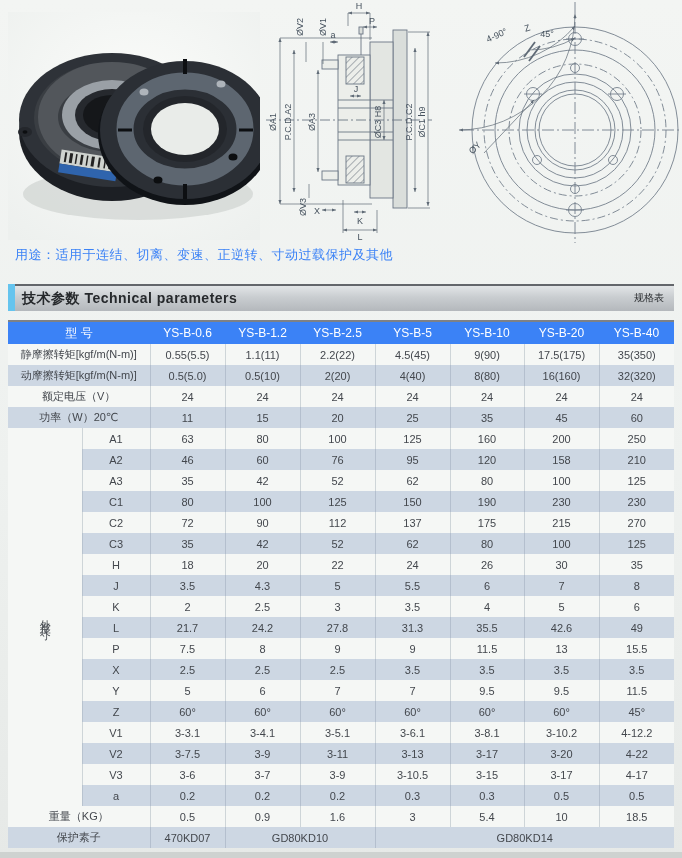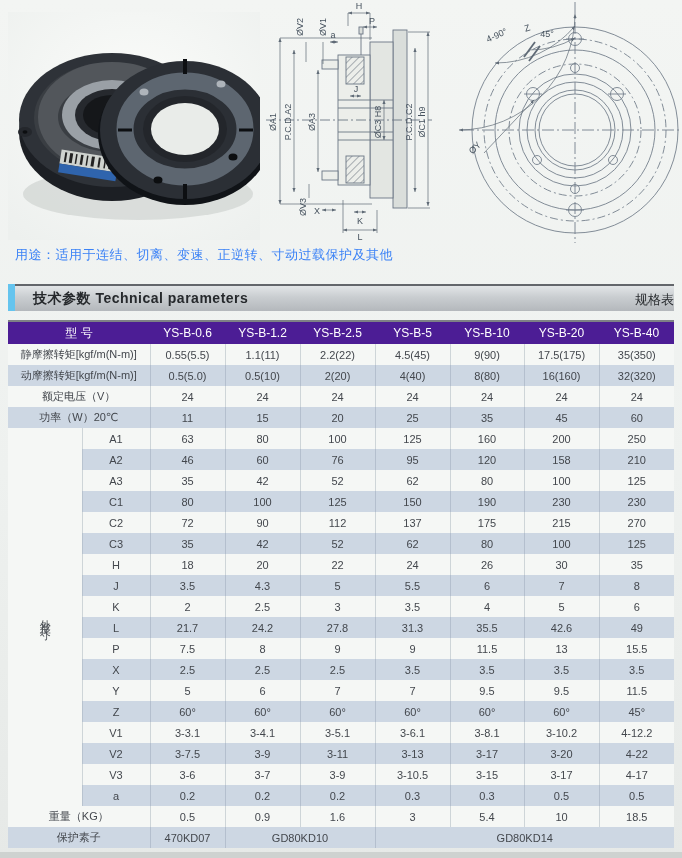--- a/index.html
+++ b/index.html
@@ -17,29 +17,29 @@
   .dwg-text{fill:#46525e;font-size:9px;font-family:"Liberation Sans",sans-serif;}
   
   .usage{left:15px;top:246px;font-size:13px;color:#3b82f6;letter-spacing:0.5px;}
   
   .section-bar{
     left:8px;top:284px;width:666px;height:27px;
     background:linear-gradient(180deg,#e2e5e7 0%,#c9cdd0 45%,#b4b8bc 100%);
     border-top:2px solid #63666b;box-sizing:border-box;
   }
   .section-bar .accent{position:absolute;left:0;top:-2px;bottom:0;width:7px;background:#65c4ee;}
-  .section-bar .bar-title{position:absolute;left:25px;top:4px;font-size:14px;font-weight:bold;color:#26292c;letter-spacing:0.5px;text-align:right;}
-  .section-bar .bar-right{position:absolute;right:0;top:5px;font-size:13px;color:#2b2e31;font-family:Liberation Serif, serif;}
+  .section-bar .bar-title{position:absolute;left:14px;top:4px;font-size:14px;font-weight:bold;color:#26292c;letter-spacing:0.5px;text-align:right;}
+  .section-bar .bar-right{position:absolute;right:10px;top:5px;font-size:10px;color:#2b2e31;font-family:Liberation Serif, serif;}
   
   #spec-table{
     position:absolute;left:8px;top:320px;width:666px;
     border-collapse:collapse;table-layout:fixed;
   }
   #spec-table th{
-    height:22px;background:#4c1d95;color:#ffffff;font-weight:normal;
+    height:22px;background:#3b82f6;color:#ffffff;font-weight:normal;
     font-size:12px;text-align:center;border-top:2px solid #7e8186;padding:0;
   }
   #spec-table td{
     height:21px;font-size:11px;text-align:center;color:#43474d;
     padding:0 1px;border-right:1px solid rgba(160,170,182,0.45);
   }
   #spec-table td:last-child{border-right:none;}
   #spec-table tr.plain td{background:#f5f7f5;}
   #spec-table tr.stripe td{background:#cdd7e3;border-right-color:rgba(150,162,180,0.45);}
   #spec-table td.group{

